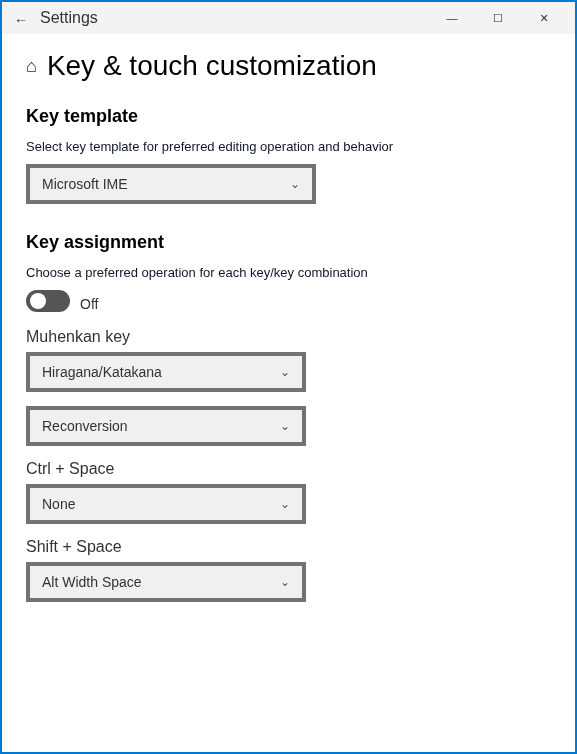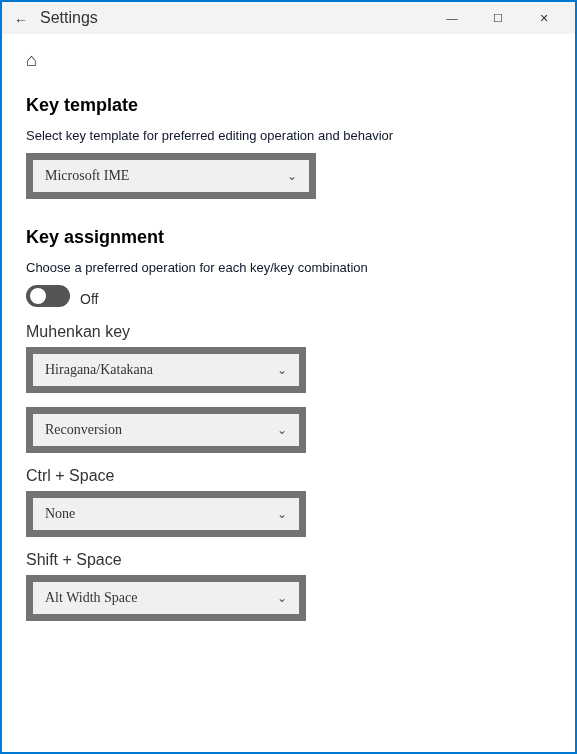--- a/index.html
+++ b/index.html
@@ -112,27 +112,26 @@
       font-size: 13px;
       color: #0f172a;
       margin-bottom: 10px;
     }
 
     .dropdown {
       display: flex;
       align-items: center;
       justify-content: space-between;
       background: #f0f0f0;
-      border: 7px solid #737373;
+      border: 4px solid #737373;
       padding: 8px 12px;
       width: 280px;
       cursor: pointer;
       font-size: 14px;
       color: #333;
-      font-family: Liberation Serif, serif;
     }
 
     .dropdown-full {
       width: 290px;
     }
 
     .chevron {
       font-size: 12px;
       color: #555;
     }
@@ -194,20 +193,21 @@
       <button class="title-btn">—</button>
       <button class="title-btn">☐</button>
       <button class="title-btn close">✕</button>
     </div>
   </div>
 
   <div class="content">
 
     <div class="page-title">
       <span class="home-icon">⌂</span>
+      <h1>Key &amp; touch customization</h1>
     </div>
 
     <div class="section">
       <div class="section-title">Key template</div>
       <div class="section-desc">Select key template for preferred editing operation and behavior</div>
       <div class="dropdown dropdown-full">
         <span>Microsoft IME</span>
         <span class="chevron">⌄</span>
       </div>
     </div>

